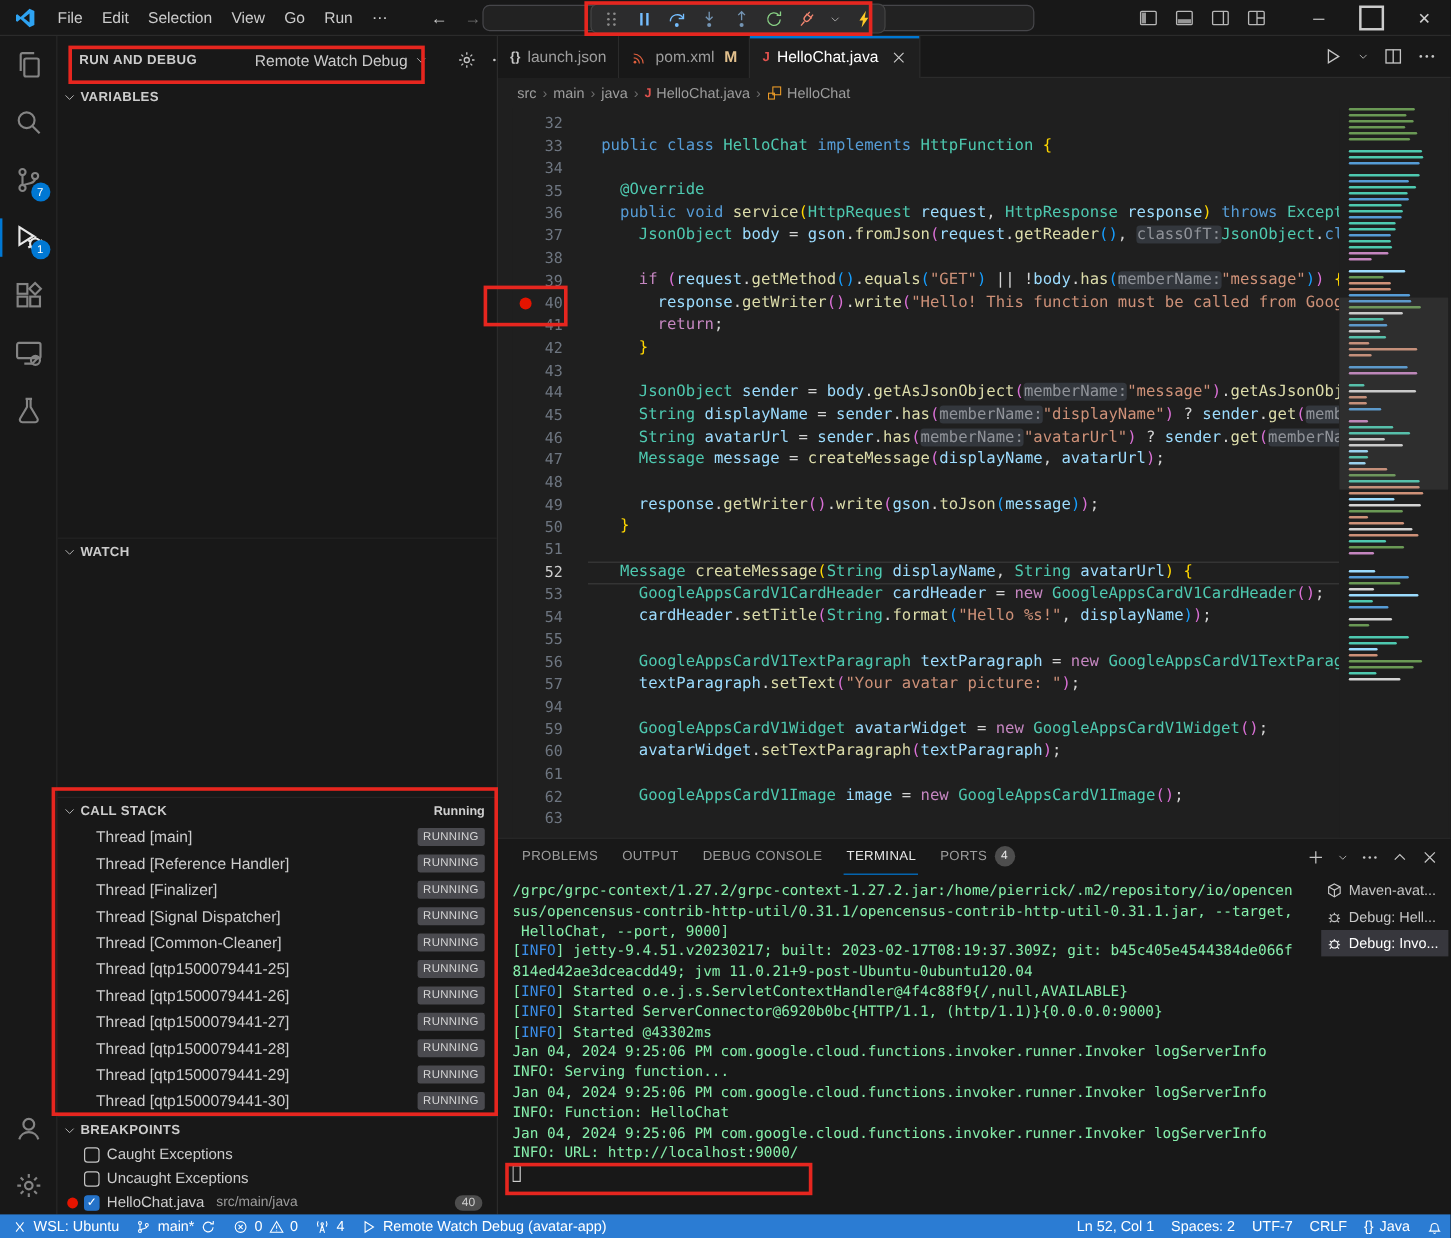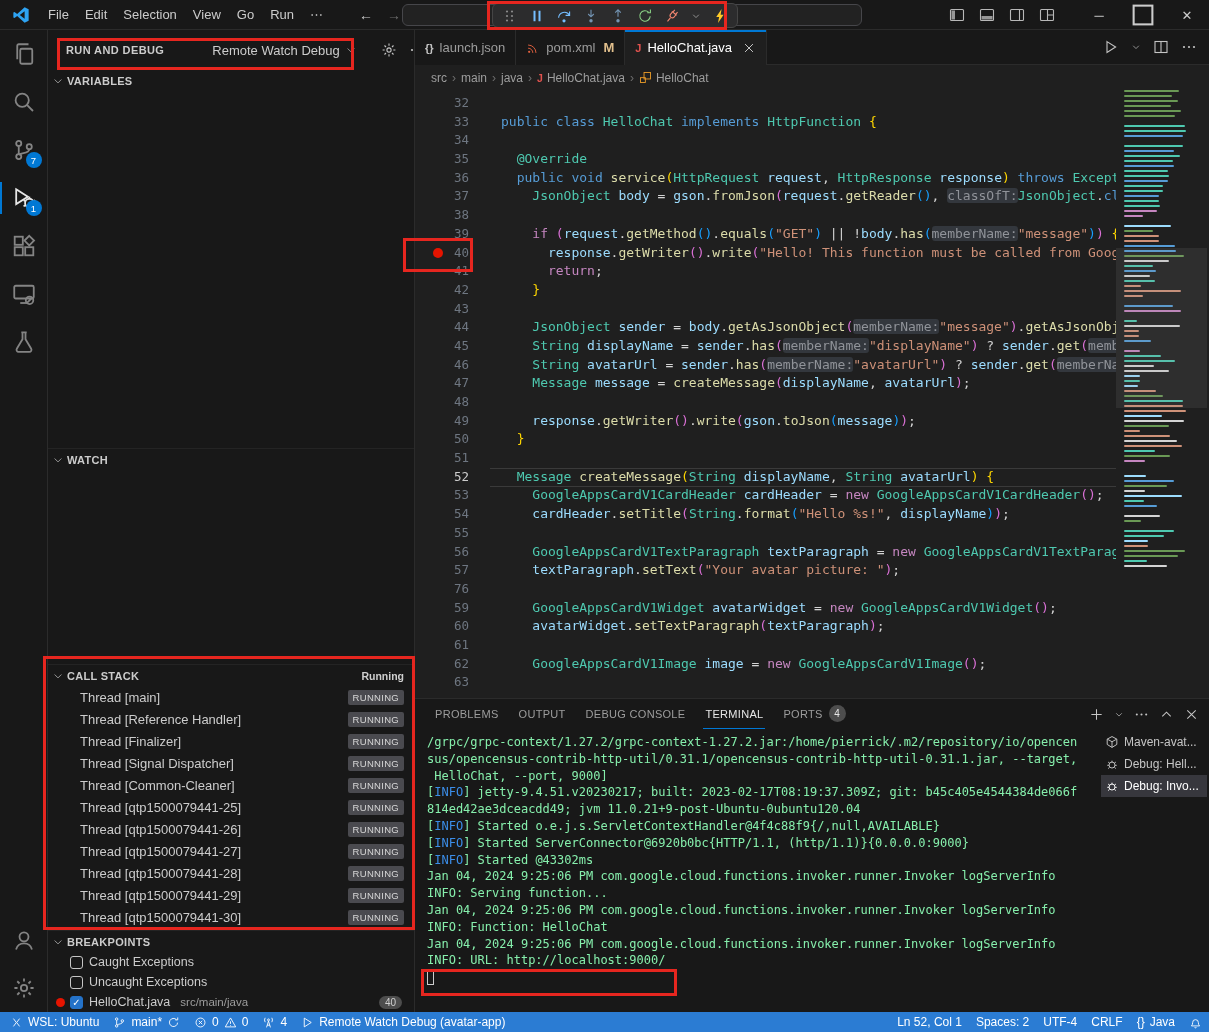--- a/index.html
+++ b/index.html
@@ -595,21 +595,21 @@
           <div class="gnum">48</div>
           <div class="gnum">49</div>
           <div class="gnum">50</div>
           <div class="gnum">51</div>
           <div class="gnum cur">52</div>
           <div class="gnum">53</div>
           <div class="gnum">54</div>
           <div class="gnum">55</div>
           <div class="gnum">56</div>
           <div class="gnum">57</div>
-          <div class="gnum">76</div>
+          <div class="gnum">94</div>
           <div class="gnum">59</div>
           <div class="gnum">60</div>
           <div class="gnum">61</div>
           <div class="gnum">62</div>
           <div class="gnum">63</div>
         </div>
       <div id="bp-gutter-dot" style="top: 157.6px;"></div>
       <div id="code-lines">
           <div class="cline"></div>
           <div class="cline"><span class="tk-k">public </span><span class="tk-k">class </span><span class="tk-t">HelloChat </span><span class="tk-k">implements </span><span class="tk-t">HttpFunction </span><span class="tk-b1">{</span></div>
@@ -899,21 +899,21 @@
       <span class="ico">
           <svg viewBox="0 0 16 16" width="100%" height="100%">
             <path d="M4 2.6l8.6 5.4L4 13.4z"></path>
           </svg>
         </span>
       <span>Remote Watch Debug (avatar-app)</span>
     </span>
     <span id="sb-right">
       <span class="sb-seg">Ln 52, Col 1</span>
       <span class="sb-seg">Spaces: 2</span>
-      <span class="sb-seg">UTF-4</span>
+      <span class="sb-seg">UTF-7</span>
       <span class="sb-seg">CRLF</span>
       <span class="sb-seg">
         <span>{}</span>
           <span>Java</span>
       </span>
       <span class="sb-seg">
         <span class="ico">
             <svg viewBox="0 0 16 16" width="100%" height="100%">
               <path d="M3 12.2h10c-1-1-1.5-2.2-1.5-4.2a3.5 3.5 0 0 0-7 0c0 2-.5 3.2-1.5 4.2z"></path>
               <path d="M6.8 13.8a1.3 1.3 0 0 0 2.4 0"></path>

